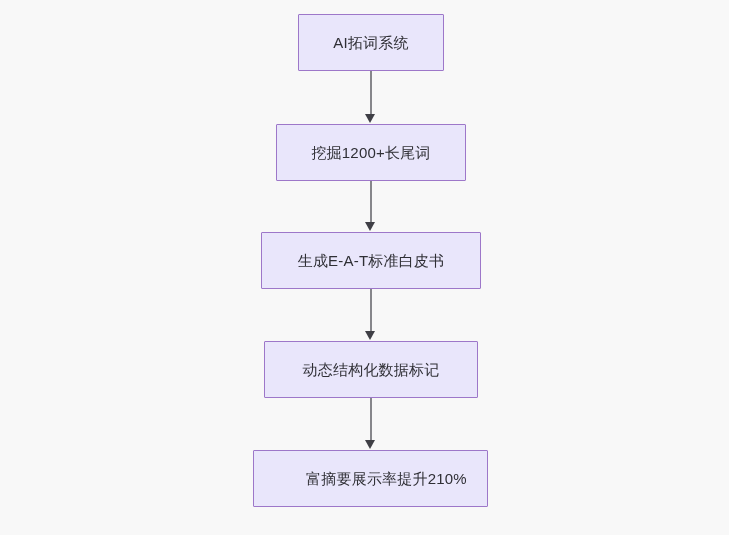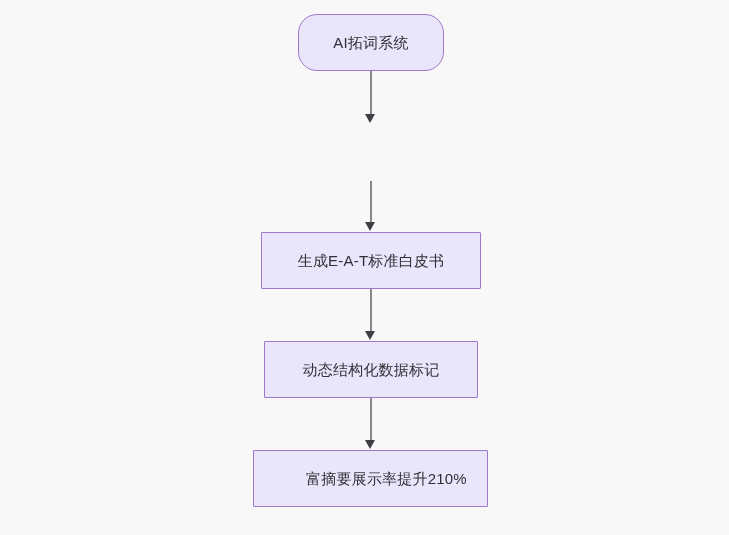--- a/index.html
+++ b/index.html
@@ -60,24 +60,27 @@
 
   <div class="connector" style="left:370px; top:181px; height:42px;"></div>
   <div class="arrowhead" style="left:365px; top:222px;"></div>
 
   <div class="connector" style="left:370px; top:289px; height:43px;"></div>
   <div class="arrowhead" style="left:365px; top:331px;"></div>
 
   <div class="connector" style="left:370px; top:398px; height:43px;"></div>
   <div class="arrowhead" style="left:365px; top:440px;"></div>
 
-  <div class="node" style="left:298px; top:14px; width:146px; height:57px;border-radius:19px;">
+  <div class="node" style="left:298px; top:14px; width:146px; height:57px;">
     <span class="node-label">AI拓词系统</span>
   </div>
 
+  <div class="node" style="left:276px; top:124px; width:190px; height:57px;">
+    <span class="node-label">挖掘1200+长尾词</span>
+  </div>
 
   <div class="node" style="left:261px; top:232px; width:220px; height:57px;">
     <span class="node-label">生成E-A-T标准白皮书</span>
   </div>
 
   <div class="node" style="left:264px; top:341px; width:214px; height:57px;">
     <span class="node-label">动态结构化数据标记</span>
   </div>
 
   <div class="node" style="left:253px; top:450px; width:235px; height:57px;padding-left:32px;">

